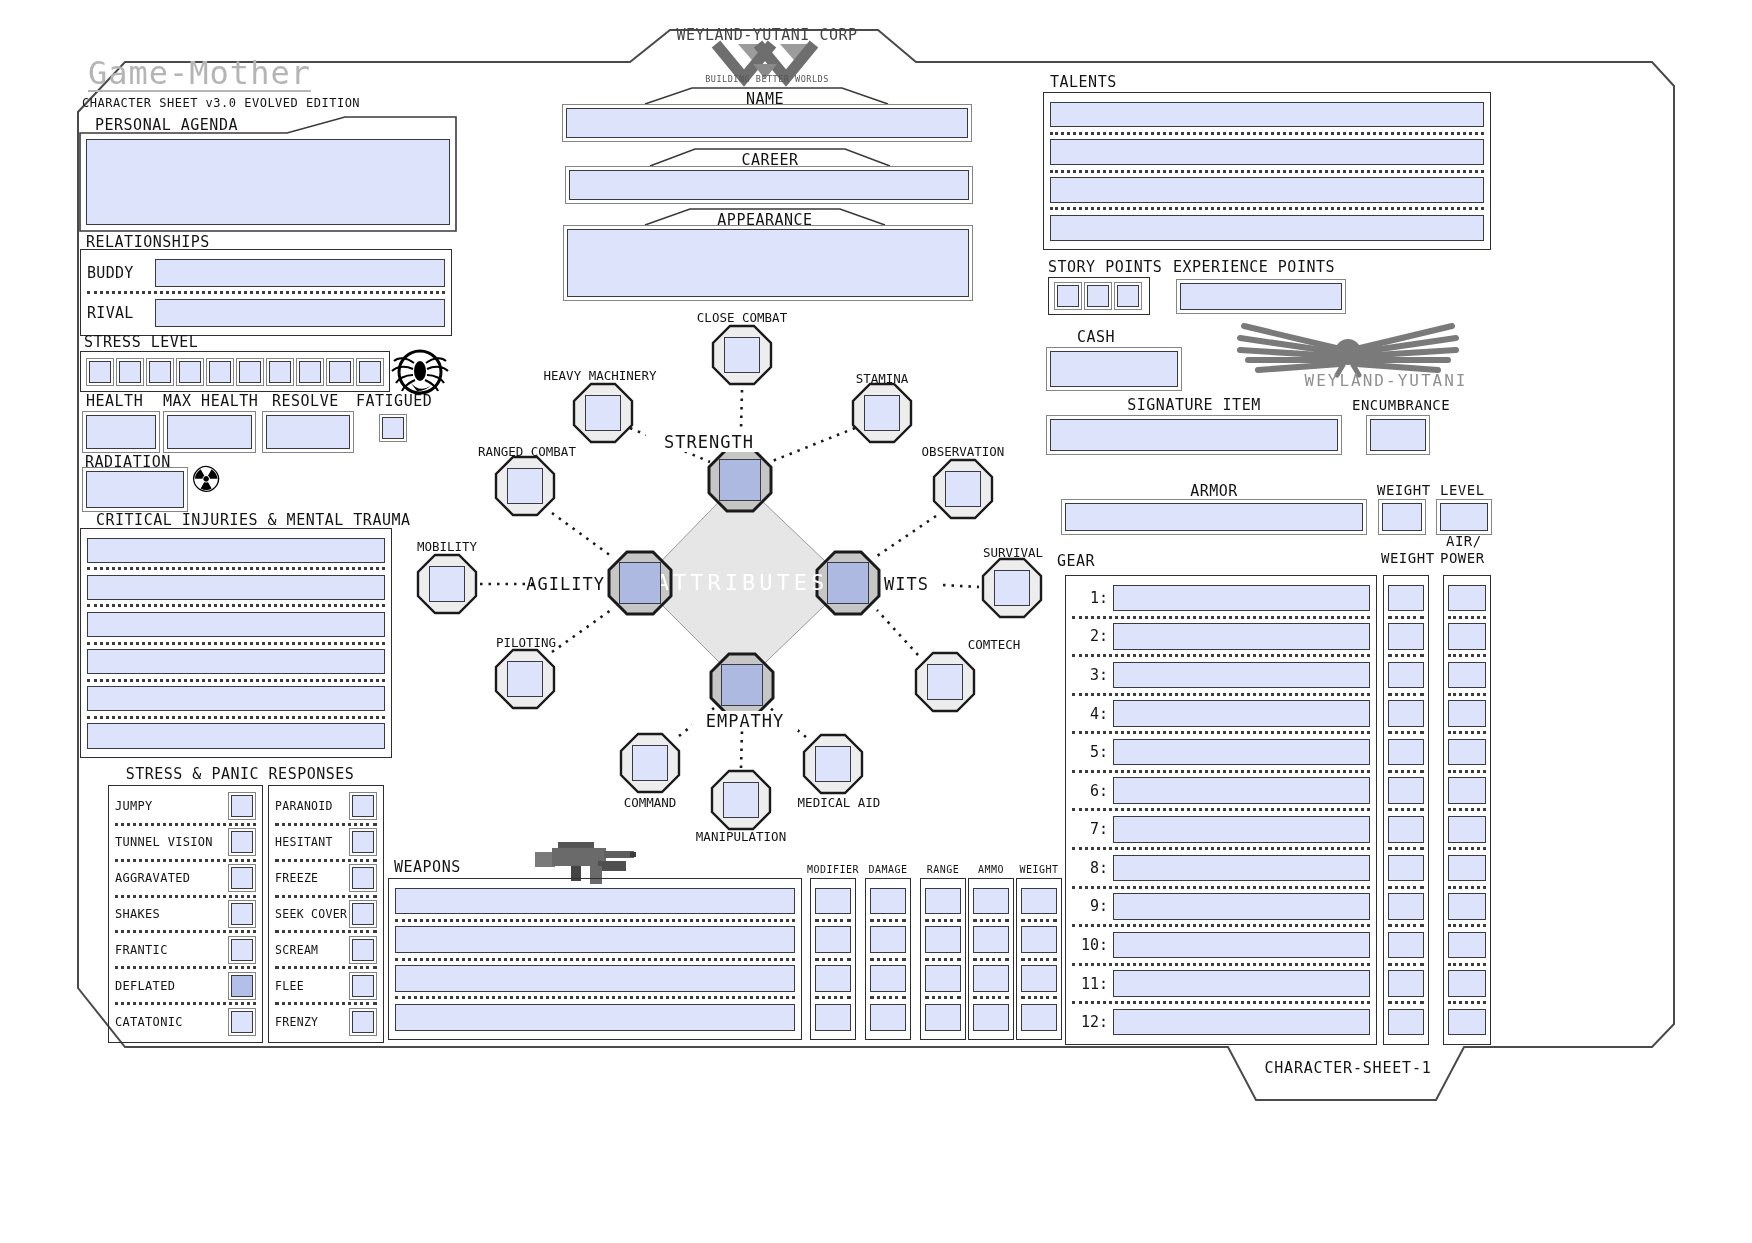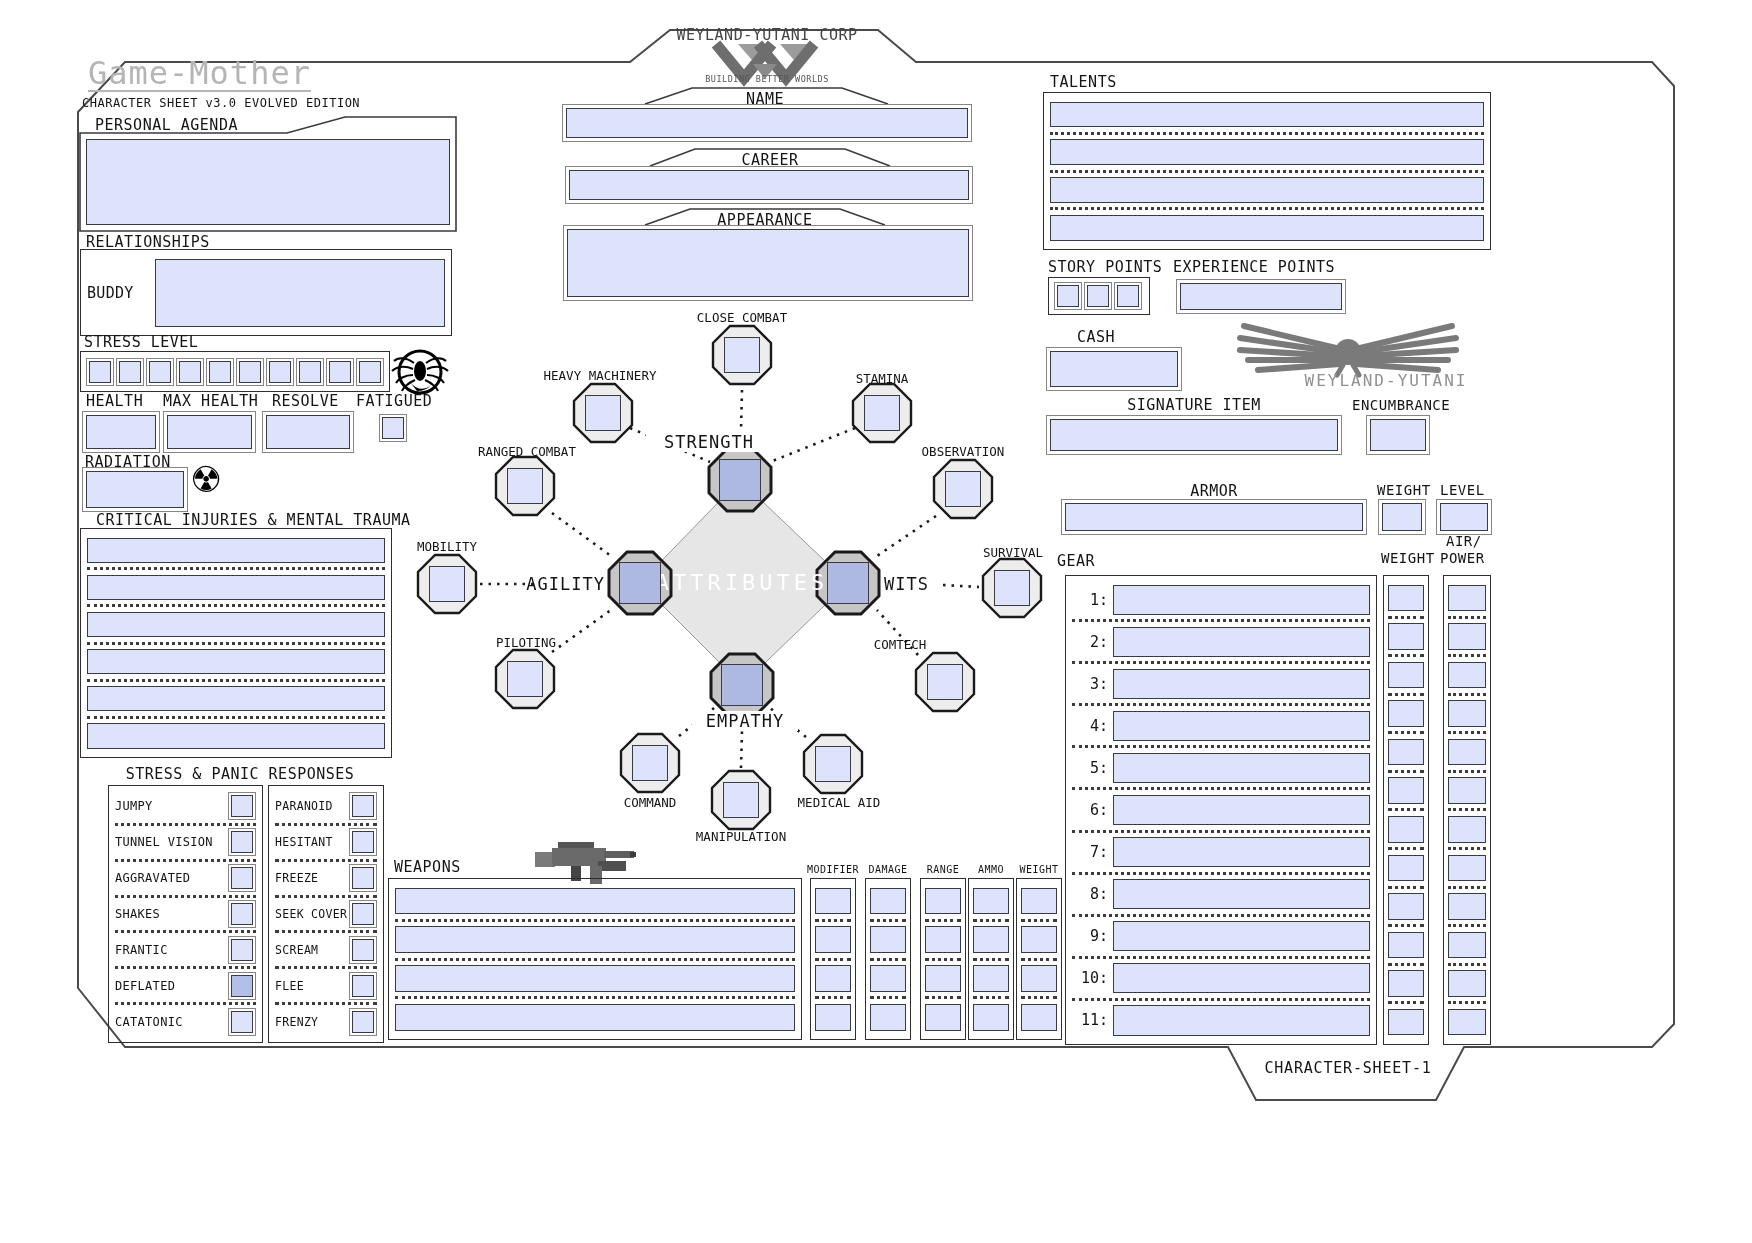--- a/index.html
+++ b/index.html
@@ -138,20 +138,24 @@
 
 <div class="lbl" style="left:95px;top:116px;">PERSONAL AGENDA</div>
 <div class="abs box" style="left:86px;top:139px;width:364px;height:86px;"></div>
 
 <div class="lbl" style="left:86px;top:233px;">RELATIONSHIPS</div>
 <div class="panel" style="left:80px;top:249px;width:372px;height:87px;">
   <div class="row">
     <span class="plabel" style="flex:none;width:68px;font-size:15px;">BUDDY</span>
     <div class="box rfill"></div>
   </div>
+  <div class="row">
+    <span class="plabel" style="flex:none;width:68px;font-size:15px;">RIVAL</span>
+    <div class="box rfill"></div>
+  </div>
 </div>
 
 <div class="lbl" style="left:84px;top:333px;">STRESS LEVEL</div>
 <div class="hpanel" style="left:80px;top:351px;width:310px;height:41px;">
   <span class="cellf"><span class="cellb"></span></span>
   <span class="cellf"><span class="cellb"></span></span>
   <span class="cellf"><span class="cellb"></span></span>
   <span class="cellf"><span class="cellb"></span></span>
   <span class="cellf"><span class="cellb"></span></span>
   <span class="cellf"><span class="cellb"></span></span>
@@ -292,21 +296,21 @@
 <div class="attlbl ctr whitebg" style="left:692px;top:711px;width:100px;">EMPATHY</div>
 
 <div class="sklbl ctr" style="left:672px;top:310px;width:140px;">CLOSE COMBAT</div>
 <div class="sklbl ctr" style="left:520px;top:368px;width:160px;">HEAVY MACHINERY</div>
 <div class="sklbl ctr" style="left:822px;top:371px;width:120px;">STAMINA</div>
 <div class="sklbl ctr" style="left:457px;top:444px;width:140px;">RANGED COMBAT</div>
 <div class="sklbl ctr" style="left:903px;top:444px;width:120px;">OBSERVATION</div>
 <div class="sklbl ctr" style="left:387px;top:539px;width:120px;">MOBILITY</div>
 <div class="sklbl ctr" style="left:953px;top:545px;width:120px;">SURVIVAL</div>
 <div class="sklbl ctr" style="left:466px;top:635px;width:120px;">PILOTING</div>
-<div class="sklbl ctr" style="left:840px;top:637px;width:120px;">COMTECH</div>
+<div class="sklbl ctr" style="left:934px;top:637px;width:120px;">COMTECH</div>
 <div class="sklbl ctr" style="left:590px;top:795px;width:120px;">COMMAND</div>
 <div class="sklbl ctr" style="left:671px;top:829px;width:140px;">MANIPULATION</div>
 <div class="sklbl ctr" style="left:769px;top:795px;width:140px;">MEDICAL AID</div>
 
 <div class="abs box" style="left:724px;top:337px;width:36px;height:36px;"></div>
 <div class="abs box" style="left:585px;top:395px;width:36px;height:36px;"></div>
 <div class="abs box" style="left:864px;top:395px;width:36px;height:36px;"></div>
 <div class="abs box" style="left:507px;top:468px;width:36px;height:36px;"></div>
 <div class="abs box" style="left:945px;top:471px;width:36px;height:36px;"></div>
 <div class="abs box" style="left:429px;top:566px;width:36px;height:36px;"></div>
@@ -420,20 +424,24 @@
       <div class="box rfill"></div>
     </div>
   <div class="row">
       <span class="gnum">10:</span>
       <div class="box rfill"></div>
     </div>
   <div class="row">
       <span class="gnum">11:</span>
       <div class="box rfill"></div>
     </div>
+  <div class="row">
+      <span class="gnum">12:</span>
+      <div class="box rfill"></div>
+    </div>
 </div>
 <div class="panel" style="left:1383px;top:575px;width:46px;height:470px;padding:4px;">
   <div class="row">
       <div class="box rfill"></div>
     </div>
   <div class="row">
       <div class="box rfill"></div>
     </div>
   <div class="row">
       <div class="box rfill"></div>

